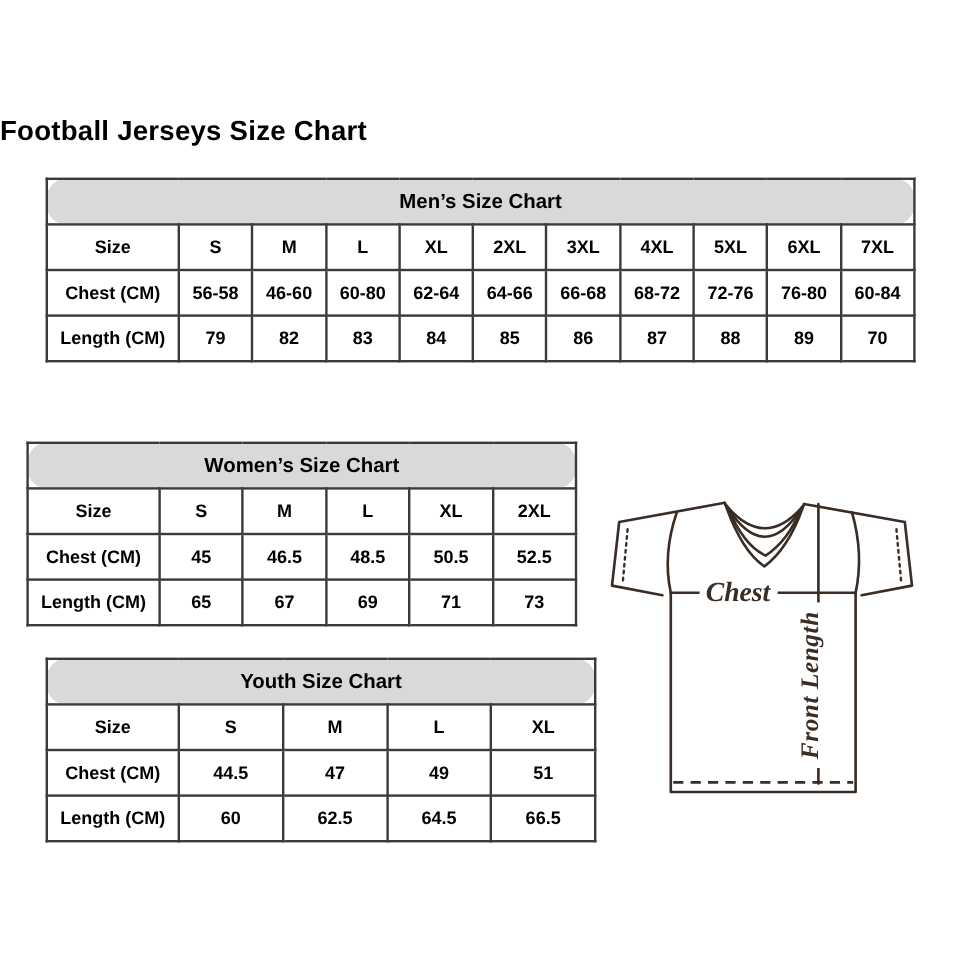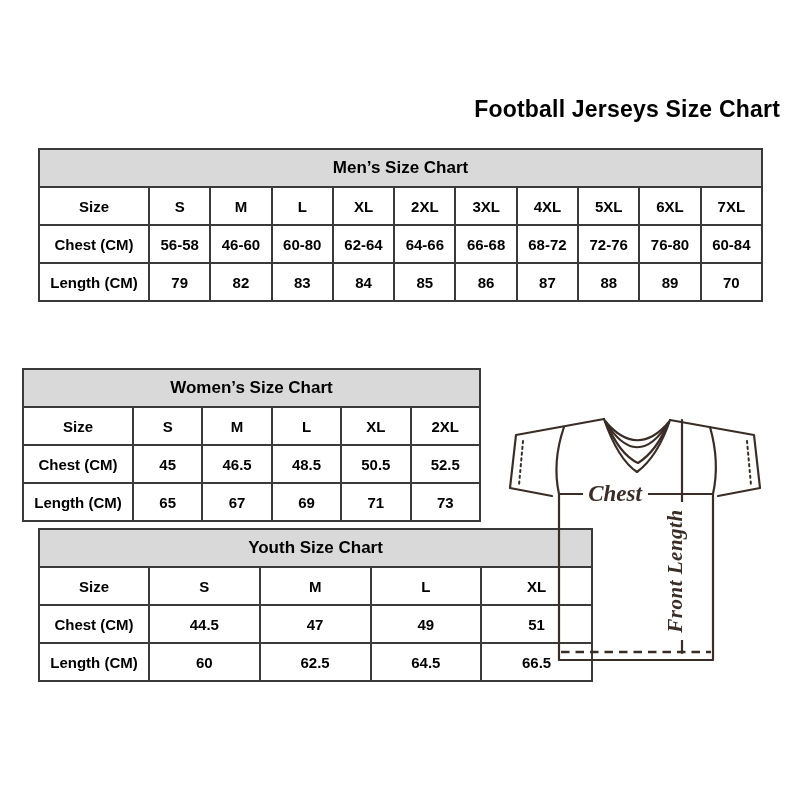--- a/index.html
+++ b/index.html
@@ -14,21 +14,21 @@
   .page{
     position:relative;
     width:800px;height:800px;
     background:var(--page-bg);
     overflow:hidden;
     margin:0 auto;
   }
   .title{
     position:absolute;
     top:96px;left:0;width:780px;
-    text-align:right;
+    text-align:left;
     font-size:23px;
     font-weight:bold;
     color:var(--text-color);
     letter-spacing:0.2px;
   }
   table.size-table{
     position:absolute;
     border-collapse:collapse;
     table-layout:fixed;
     background:#fff;
@@ -41,28 +41,29 @@
     text-align:center;
     vertical-align:middle;
     padding:0;
     overflow:hidden;
     white-space:nowrap;
   }
   table.size-table th.tbl-header{
     background:var(--header-fill);
     font-size:17px;
     height:36px;
+    border-radius:16px;
   }
   table.size-table td{
     font-size:15px;
     height:36px;
   }
   #mens-table{left:38px;top:148px;width:725px;}
   #womens-table{left:22px;top:368px;width:459px;}
-  #youth-table{left:38px;top:528px;width:555px;}
+  #youth-table{left:38px;top:548px;width:459px;}
 
   .jersey-svg{
     position:absolute;
     left:504px;top:402px;
     width:262px;height:262px;
   }
   .jersey-svg path, .jersey-svg line{
     fill:none;
     stroke:var(--diagram-stroke);
     stroke-width:2.2;

